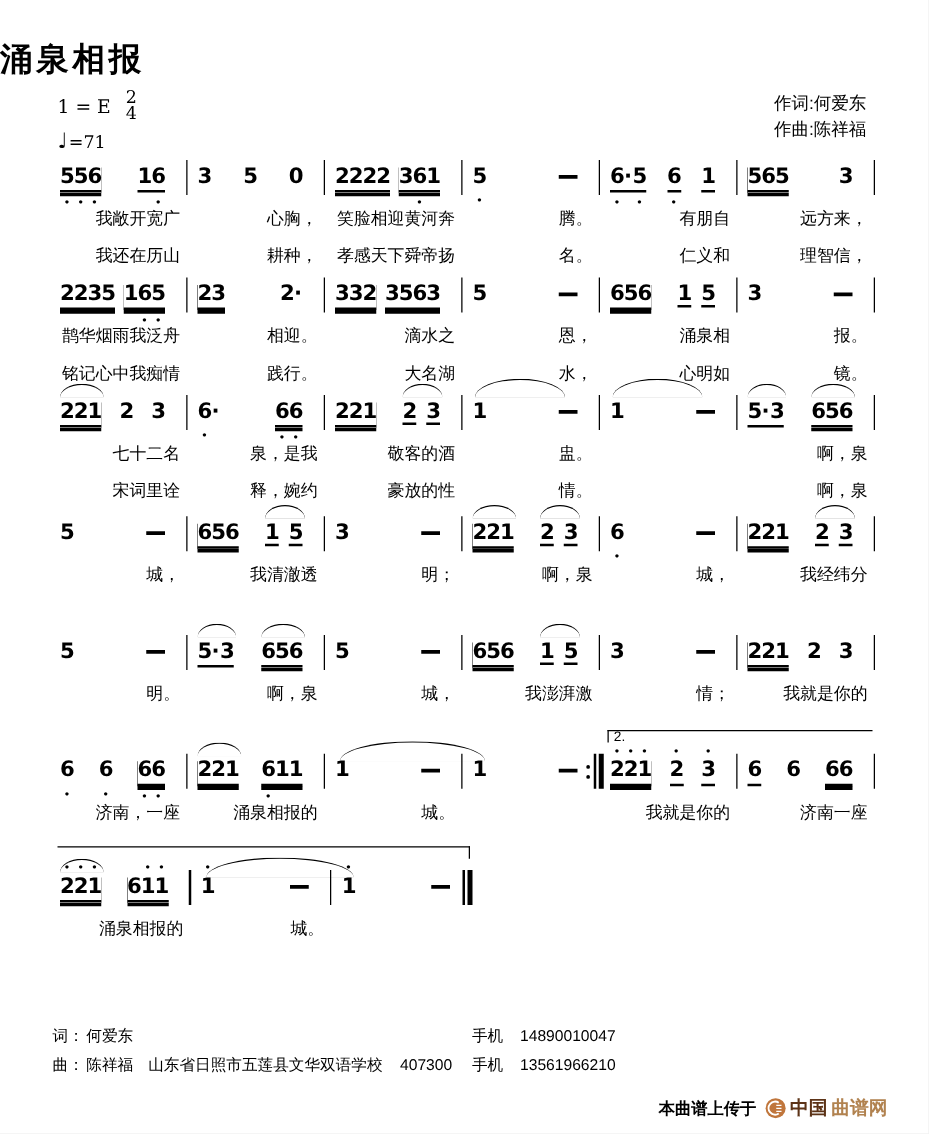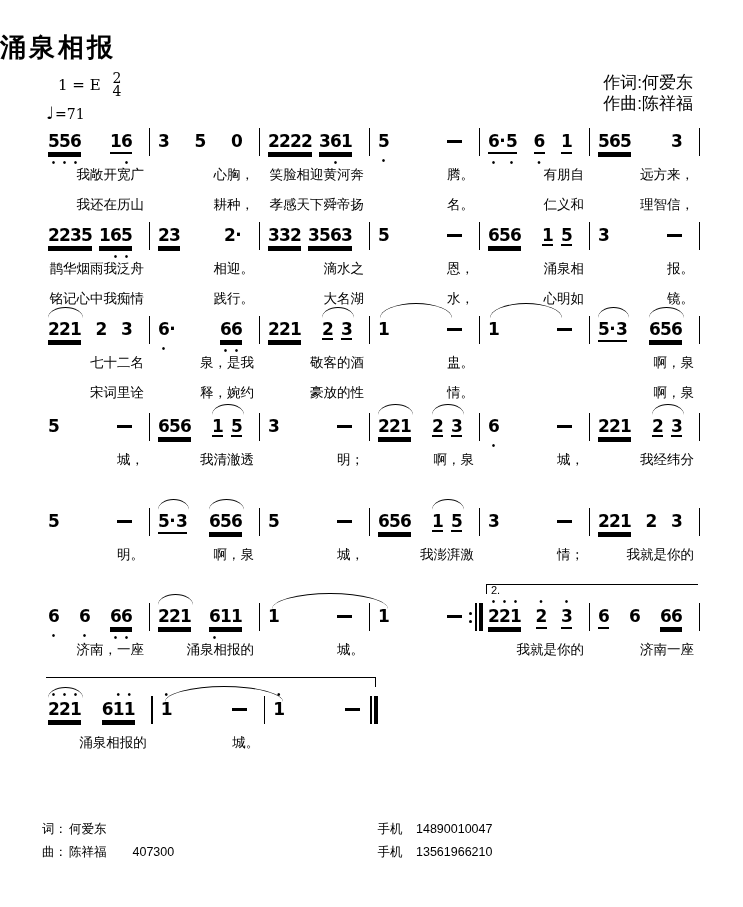--- a/index.html
+++ b/index.html
@@ -3,25 +3,25 @@
 <meta charset="utf-8">
 <style>
   html,body{margin:0;padding:0;background:#e8e8e8;}
   .page{position:relative;width:743px;height:907px;background:#ffffff;margin:0 auto;
         font-family:"Liberation Sans","DejaVu Sans",sans-serif;color:#000;overflow:hidden;}
 
   
   .title{position:absolute;top:30px;left:0;width:100%;text-align:left;margin:0;
          font:bold 26px "DejaVu Serif","Liberation Serif",serif;letter-spacing:3px;}
   .keyblock{position:absolute;left:46px;top:72px;font:15px "DejaVu Serif",serif;}
-  .keyline{display:flex;align-items:center;gap:12px;margin-left:12px;}
+  .keyline{display:flex;align-items:center;gap:12px;}
   .frac{display:inline-flex;flex-direction:column;text-align:center;font-size:14px;line-height:13px;}
   .tempoline{margin-top:5px;font-size:14px;}
   .notesym{font-size:17px;margin-right:1px;}
-  .credits{position:absolute;right:50px;top:72px;font-size:17px;line-height:21px;}
+  .credits{position:absolute;right:50px;top:72px;font-size:14px;line-height:21px;}
 
   
   .system{position:absolute;left:40px;width:660px;}
   .system[data-idx="0"]{top:115px}.system[data-idx="1"]{top:209px}
   .system[data-idx="2"]{top:303px}.system[data-idx="3"]{top:400px}
   .system[data-idx="4"]{top:495px}.system[data-idx="5"]{top:590px}
   .system[data-idx="6"]{top:683px;width:338px}
   .mrow{display:flex;}
   .measure{flex:1;position:relative;}
   .notes{display:flex;justify-content:space-between;align-items:flex-start;
@@ -1121,21 +1121,36 @@
         <span class="fname">何爱东</span>
         <span class="fpost"></span>
       </span>
       <span class="fb">手机</span>
       <span class="fc">14890010047</span>
     </div>
     <div class="fl">
       <span class="fa">
         <span class="flabel">曲：</span>
         <span class="fname">陈祥福</span>
+        <span class="forg">山东省日照市五莲县文华双语学校</span>
         <span class="fpost">407300</span>
       </span>
       <span class="fb">手机</span>
       <span class="fc">13561966210</span>
     </div>
   </div>
 
+  <div class="watermark">
+    <span>本曲谱上传于</span>
+    <span class="wlogo">
+      <svg class="wicon" width="17" height="17" viewBox="0 0 17 17">
+        <circle cx="8.5" cy="8.5" r="8" fill="#c0763c"></circle>
+        <path d="M11 4.2 A5.2 5.2 0 1 0 11 12.8" stroke="#ffffff" stroke-width="1.6" fill="none"></path>
+        <line x1="9" y1="6.3" x2="13.2" y2="6.3" stroke="#ffffff" stroke-width="1.1"></line>
+        <line x1="9" y1="8.7" x2="13.2" y2="8.7" stroke="#ffffff" stroke-width="1.1"></line>
+        <line x1="9" y1="11.1" x2="13.2" y2="11.1" stroke="#ffffff" stroke-width="1.1"></line>
+      </svg>
+      <span class="wcn">中国</span>
+        <span class="wgp">曲谱网</span>
+    </span>
+  </div>
 
 </div>
 
 </body></html>

